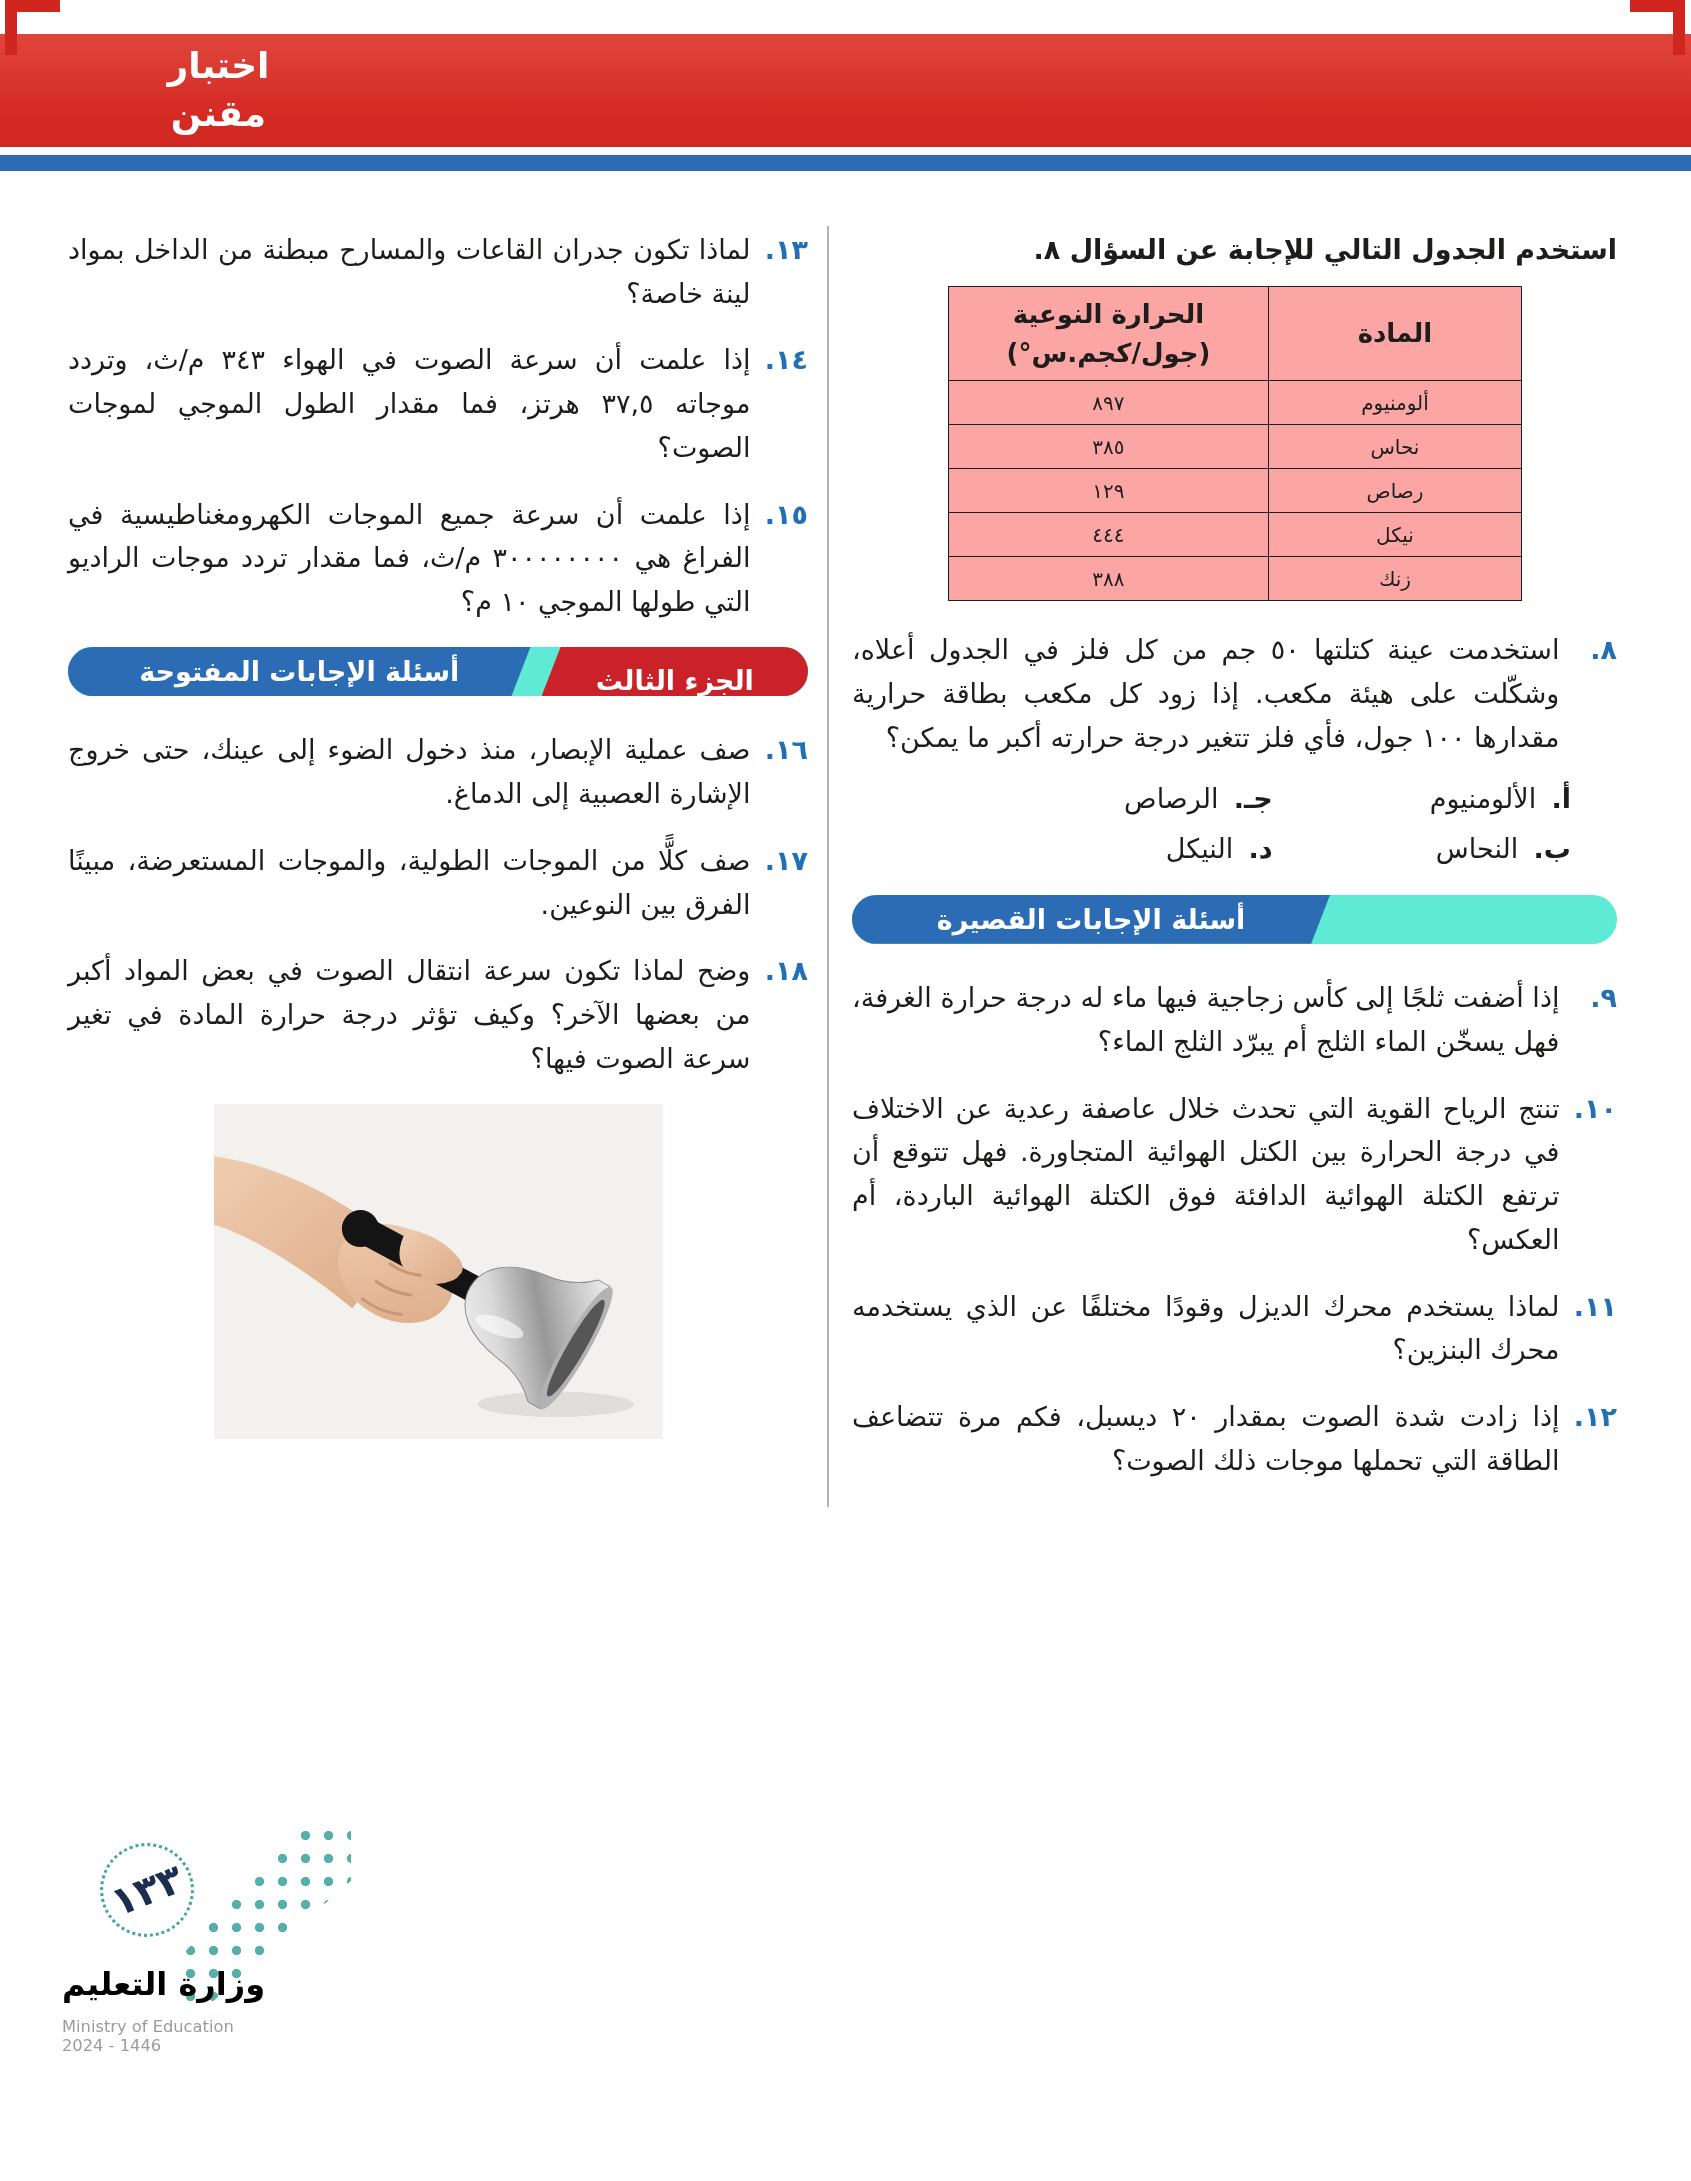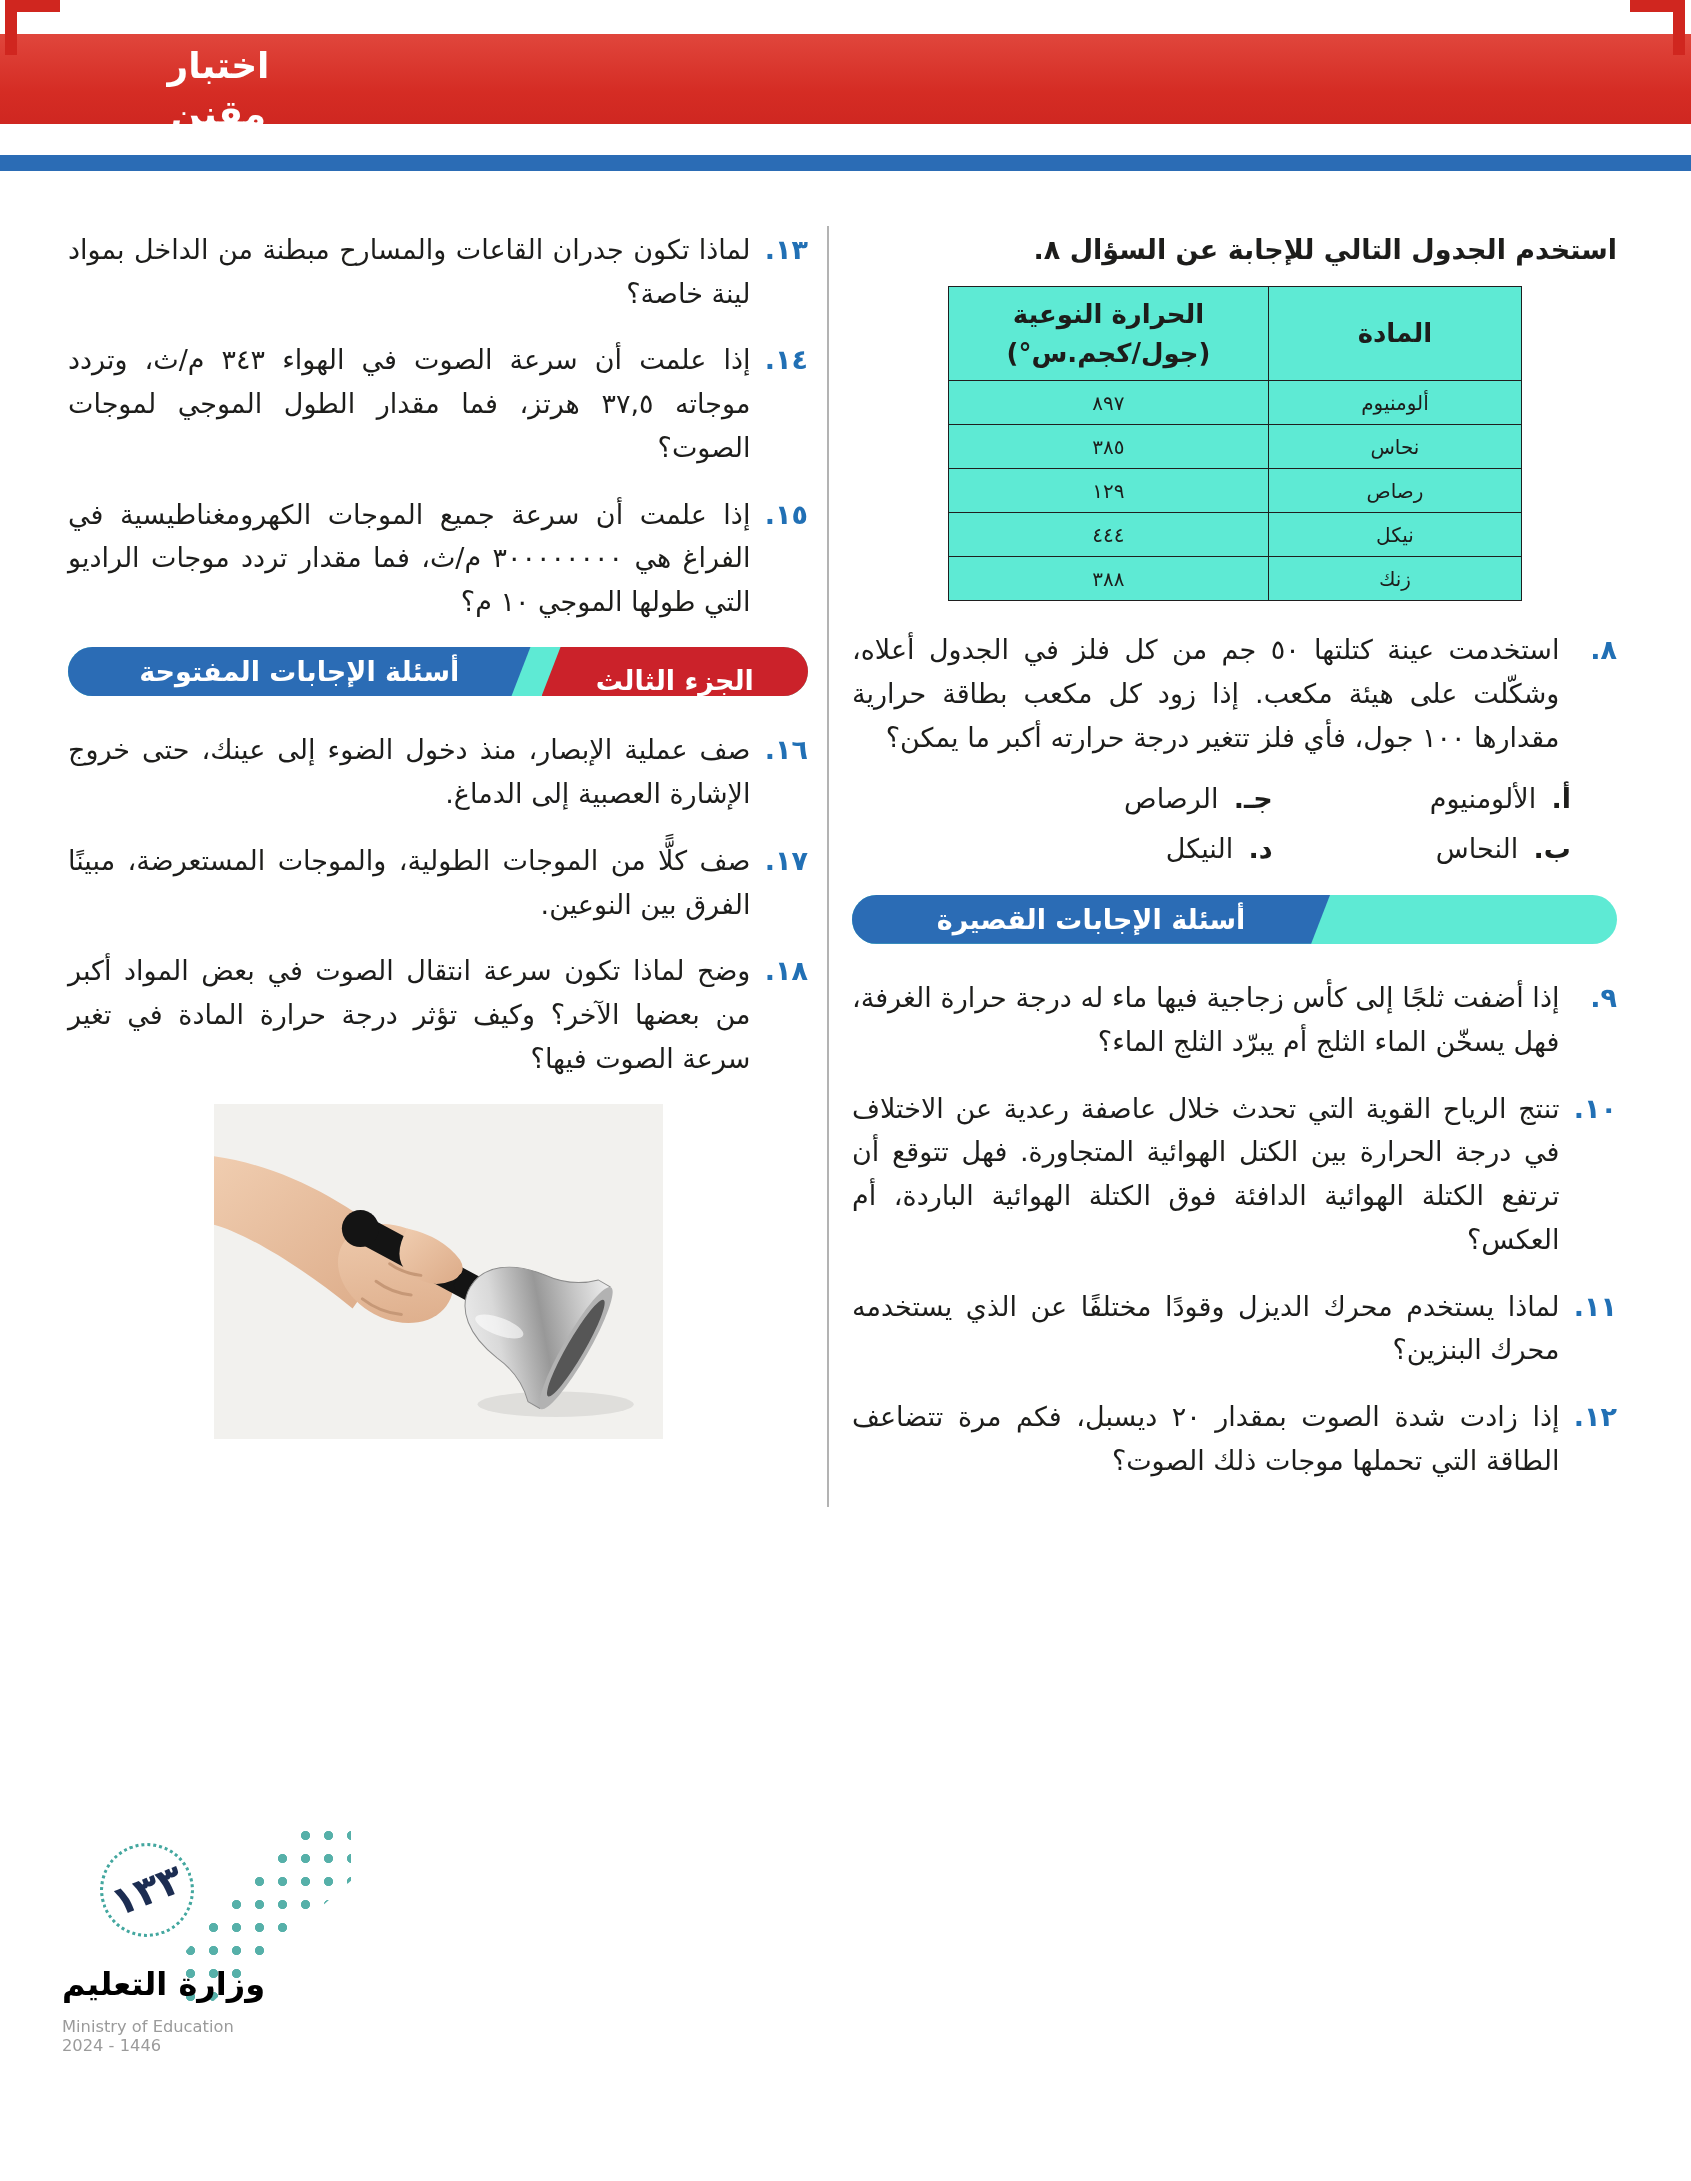--- a/index.html
+++ b/index.html
@@ -7,40 +7,40 @@
   .page {
     position:relative; width:1692px; height:2181px; margin:0 auto;
     background:#ffffff; overflow:hidden; direction:rtl;
     font-family:"DejaVu Sans", sans-serif; color:#1d1d1b;
   }
 
   
   .corner { position:absolute; width:55px; height:55px; z-index:5; }
   .corner-tl { top:0; left:5.7px; border-top:12.4px solid #d0261f; border-left:12.4px solid #d0261f; }
   .corner-tr { top:0; right:5.7px; border-top:12.4px solid #d0261f; border-right:12.4px solid #d0261f; }
-  .header-band { position:absolute; top:34px; left:0; right:0; height:90px;
+  .header-band { position:absolute; top:34px; left:0; right:0; height:113px;
     background:linear-gradient(#e0463c 0%, #d52c24 65%, #cf2721 100%); }
   .header-title { position:absolute; top:7.6px; left:143px; width:153px; text-align:center;
     color:#ffffff; font-weight:bold; font-size:36px; line-height:48px; }
   .blue-stripe { position:absolute; top:155px; left:0; right:0; height:16.3px; background:#2b6cb5; }
 
   
   .content { position:absolute; top:228px; left:69px; width:1549px; display:flex; gap:44px; }
   .col-right { width:765px; }
   .col-left  { width:740px; }
   .divider { position:absolute; top:226px; left:828px; width:1.9px; height:1281px; background:#b3b3b3; }
 
   .intro { font-weight:bold; font-size:27px; line-height:1.6; margin-bottom:15.3px; }
 
   .question { display:flex; gap:7.6px; margin-bottom:23px; font-size:27px; line-height:1.62; }
   .q-num { color:#2170b5; font-weight:bold; flex:0 0 auto; min-width:50px; }
   .q-text { flex:1; text-align:justify; }
 
   
-  .heat-table { border-collapse:collapse; width:574px; margin:5.7px auto 27px; background:#5eead4; }
+  .heat-table { border-collapse:collapse; width:574px; margin:5.7px auto 27px; background:#fca5a5; }
   .heat-table th, .heat-table td { border:1.9px solid #1f1f1f; text-align:center; vertical-align:middle; }
   .heat-table th { font-size:26px; font-weight:bold; height:94px; line-height:1.5; }
   .heat-table td { font-size:20px; height:44px; }
   .col-mat  { width:44%; }
   .col-heat { width:56%; }
 
   
   .choices { display:grid; grid-template-columns:1fr 1fr; row-gap:19px; width:78%;
     margin:1.9px 46px 31px 0; font-size:27px; }
   .choice { display:flex; gap:15.3px; }

